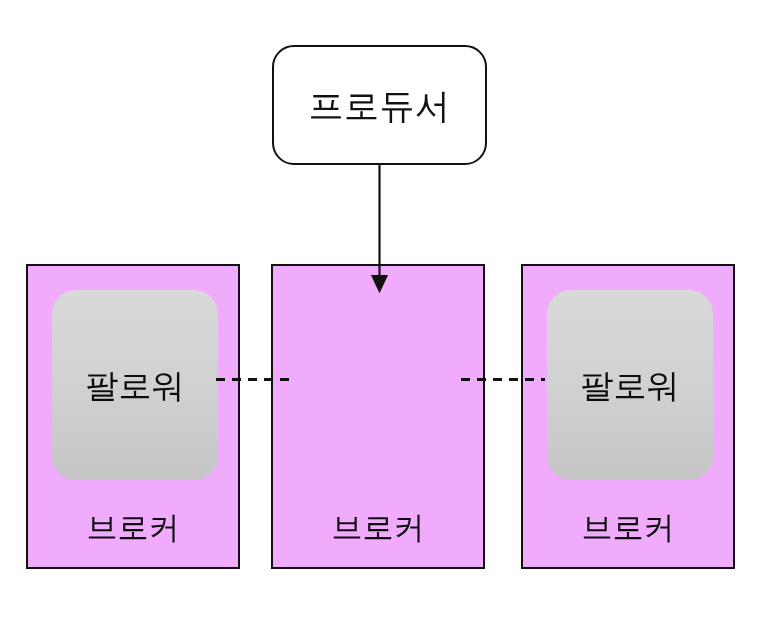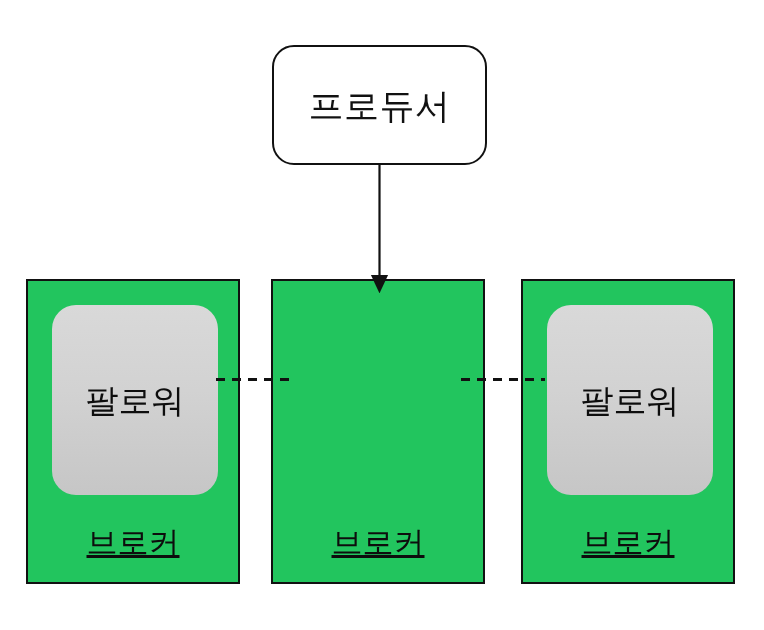--- a/index.html
+++ b/index.html
@@ -47,26 +47,26 @@
   .producer-label {
     font-size: 35px;
     line-height: 1;
     color: #111111;
     letter-spacing: 0.5px;
     white-space: nowrap;
   }
   
   .broker-node {
     position: absolute;
-    top: 279px;
+    top: 264px;
     width: 214px;
     height: 305px;
     box-sizing: border-box;
     border: 2.6px solid #111111;
-    background: #22c55e;
+    background: #f0abfc;
     z-index: 2;
   }
   .broker-node.pos-left   { left: 26px; }
   .broker-node.pos-center { left: 271px; }
   .broker-node.pos-right  { left: 521px; }
 
   
   .replica-box {
     position: absolute;
     left: 24px;
@@ -91,21 +91,20 @@
   .broker-caption {
     position: absolute;
     left: 0;
     right: 0;
     bottom: 24px;
     text-align: center;
     font-size: 31px;
     line-height: 1;
     color: #0d0d0d;
     white-space: nowrap;
-    text-decoration: underline;
   }
 </style>
 </head>
 <body>
 
 <div id="stage">
 
   <svg id="connectors" viewBox="0 0 764 630">
     <defs>
       <marker id="arrowhead" markerWidth="9" markerHeight="9" refX="5.2" refY="4.5" orient="auto" markerUnits="strokeWidth">

